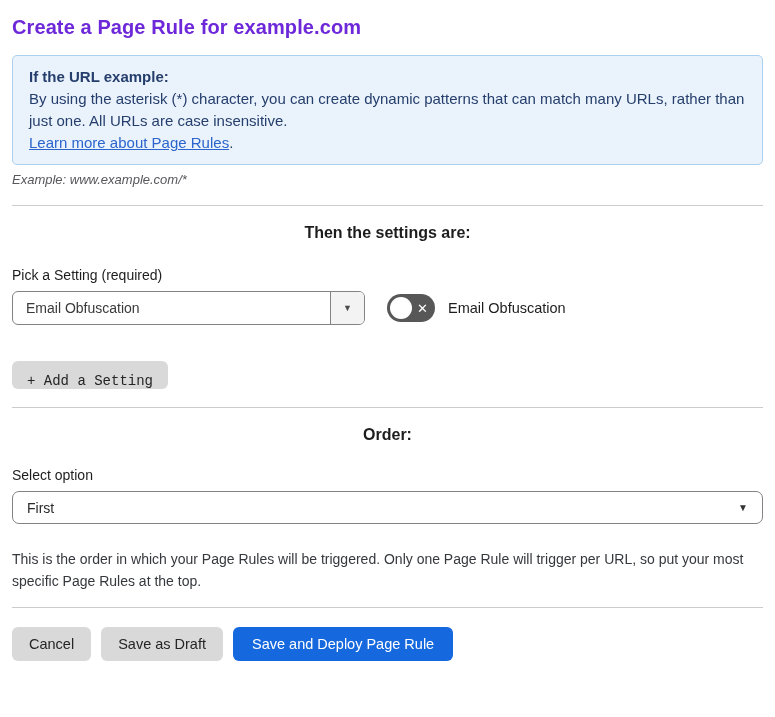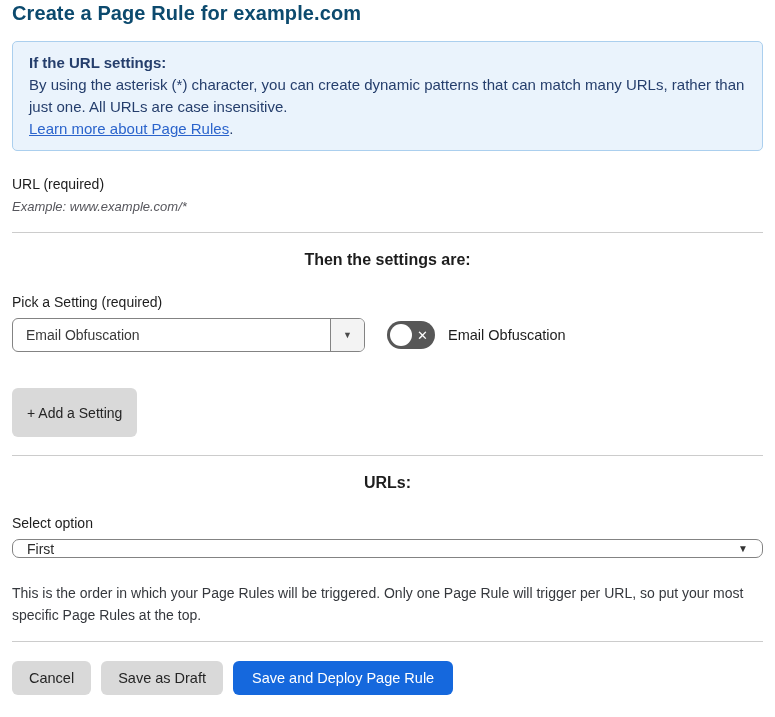--- a/index.html
+++ b/index.html
@@ -8,22 +8,22 @@
     background: #ffffff;
     font-family: "Liberation Sans", sans-serif;
     color: #1d1d1d;
     overflow: hidden;
   }
   .container { padding: 0 12px; }
 
   .page-title {
     font-size: 20px;
     font-weight: 700;
-    color: #0c4a6e;
-    margin-top: 2px;
+    color: #6d28d9;
+    margin-top: 16px;
     letter-spacing: 0.1px;
   }
 
   .info-box {
     margin-top: 16px;
     background: #eaf3fc;
     border: 1px solid #abcfee;
     border-radius: 5px;
     padding: 10px 16px;
     font-size: 15px;
@@ -145,35 +145,35 @@
     line-height: 1;
   }
   .toggle-label {
     margin-left: 13px;
     font-size: 14.5px;
     color: #1d1d1d;
   }
 
   .add-setting-button {
     margin-top: 36px;
-    height: 49px;
+    height: 28px;
     padding: 12px 15px;
     background: #d9d9d9;
     border: none;
     border-radius: 6px;
     font-size: 14px;
     color: #252525;
-    font-family: Liberation Sans, sans-serif;
+    font-family: Liberation Mono, monospace;
     cursor: pointer;
   }
 
   .order-select {
     margin-top: 8px;
     width: 100%;
-    height: 19px;
+    height: 33px;
     border: 1px solid #838383;
     border-radius: 7px;
     background: #ffffff;
     display: flex;
     align-items: center;
     justify-content: space-between;
     padding: 0 14px;
     font-size: 14px;
     color: #2a2a2a;
     cursor: pointer;
@@ -207,26 +207,25 @@
   .btn-blue { background: #1568dd; color: #ffffff; padding: 0 19px; }
 </style>
 </head>
 <body>
 
 <div class="container">
 
   <h1 class="page-title">Create a Page Rule for example.com</h1>
 
   <div class="info-box">
-    <div class="info-heading">If the URL settings:</div>
+    <div class="info-heading">If the URL example:</div>
     <div><span>By using the asterisk (*) character, you can create dynamic patterns that can match many URLs, rather than just one. All URLs are case insensitive.</span></div>
     <div><a class="info-link">Learn more about Page Rules</a><span>.</span></div>
   </div>
 
-  <label class="field-label">URL (required)</label>
   <div class="example-text">Example: www.example.com/*</div>
 
   <hr class="divider">
 
   <h2 class="section-heading">Then the settings are:</h2>
 
   <label class="field-label">Pick a Setting (required)</label>
 
   <div class="setting-row">
     <div class="setting-select">
@@ -239,21 +238,21 @@
         <span class="toggle-x">✕</span>
       </div>
       <span class="toggle-label">Email Obfuscation</span>
     </div>
   </div>
 
   <button class="add-setting-button">+ Add a Setting</button>
 
   <hr class="divider">
 
-  <h2 class="section-heading">URLs:</h2>
+  <h2 class="section-heading">Order:</h2>
 
   <label class="field-label" style="margin-top:23px;">Select option</label>
 
   <div class="order-select">
     <span>First</span>
     <span class="order-select-arrow">▼</span>
   </div>
 
   <p class="order-description">This is the order in which your Page Rules will be triggered. Only one Page Rule will trigger per URL, so put your most specific Page Rules at the top.</p>
 

